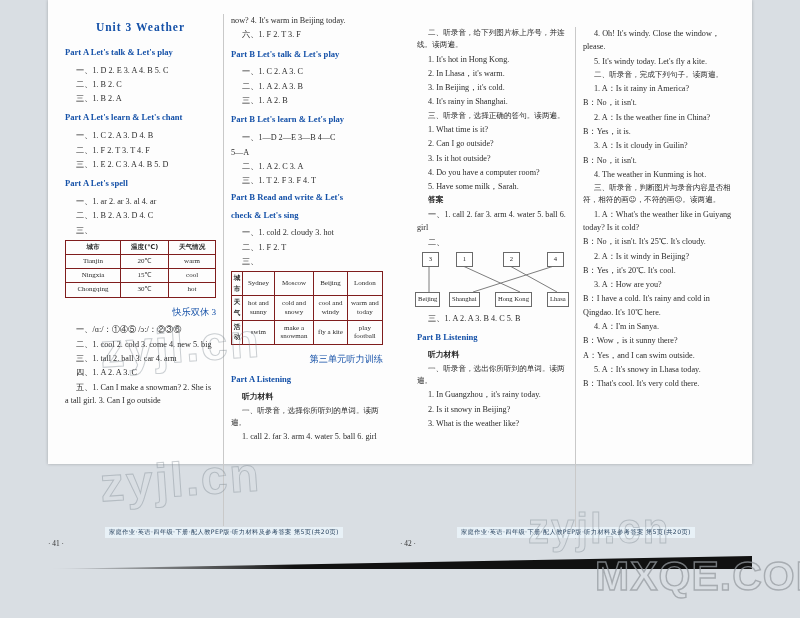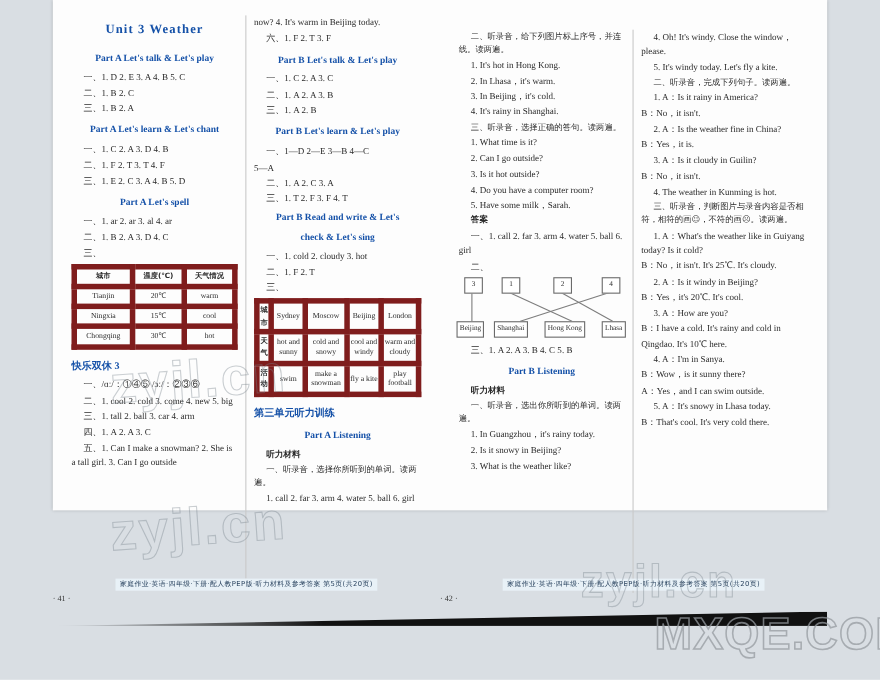--- a/index.html
+++ b/index.html
@@ -33,39 +33,39 @@
     color:#2b2b2b;
     position:relative;
   }
   .col.first{border-right:1px solid #c9c9c9;}
   .unit-title{
     text-align:center;color:#1551a8;font-weight:bold;
     font-size:11.5px;letter-spacing:1px;margin:4px 0 9px 0;
     font-family:"Liberation Serif", serif;
   }
   .sec{
-    text-align:center;color:#1551a8;font-weight:bold;
+    text-align:left;color:#1551a8;font-weight:bold;
     font-size:8.6px;margin:6px 0 4px 0;
   }
   .sec.tight{margin:4px 0 3px 0;}
   .sec2{
-    text-align:left;color:#1551a8;font-weight:bold;
+    text-align:right;color:#1551a8;font-weight:normal;
     font-size:9.2px;margin:7px 0 4px 0;
   }
   .ln{margin:0 0 1px 0;text-indent:11px;}
   .ln.noind{text-indent:0;}
   .cn{font-family:"DejaVu Sans", sans-serif;font-size:7.6px;}
   .cnb{font-family:"DejaVu Sans", sans-serif;font-size:7.8px;font-weight:bold;}
   
   table.grid{
     border-collapse:collapse;width:100%;margin:3px 0 2px 0;
     font-size:7px;
   }
   table.grid td,table.grid th{
-    border:5px solid #7f1d1d;
+    border:1px solid #7f1d1d;
     text-align:center;padding:1px 0;
     font-weight:normal;
     font-family:"Liberation Serif", serif;
   }
   table.grid th{font-family:"DejaVu Sans", sans-serif;font-weight:bold;font-size:6.6px;}
   table.grid td.hd{font-family:"DejaVu Sans", sans-serif;font-weight:bold;font-size:6.6px;}
   table.grid td.tall{height:19px;line-height:1.25;}
   
   .match{position:relative;height:58px;margin:2px 0 3px 0;}
   .match svg{position:absolute;left:0;top:0;}
@@ -199,21 +199,21 @@
               <td>Sydney</td>
               <td>Moscow</td>
               <td>Beijing</td>
               <td>London</td>
             </tr>
             <tr>
               <td class="hd">天气</td>
               <td class="tall">hot and sunny</td>
               <td class="tall">cold and snowy</td>
               <td class="tall">cool and windy</td>
-              <td class="tall">warm and cloudy</td>
+              <td class="tall">warm and today</td>
             </tr>
             <tr>
               <td class="hd">活动</td>
               <td class="tall">swim</td>
               <td class="tall">make a snowman</td>
               <td class="tall">fly a kite</td>
               <td class="tall">play football</td>
             </tr>
           </tbody>
             </table>

